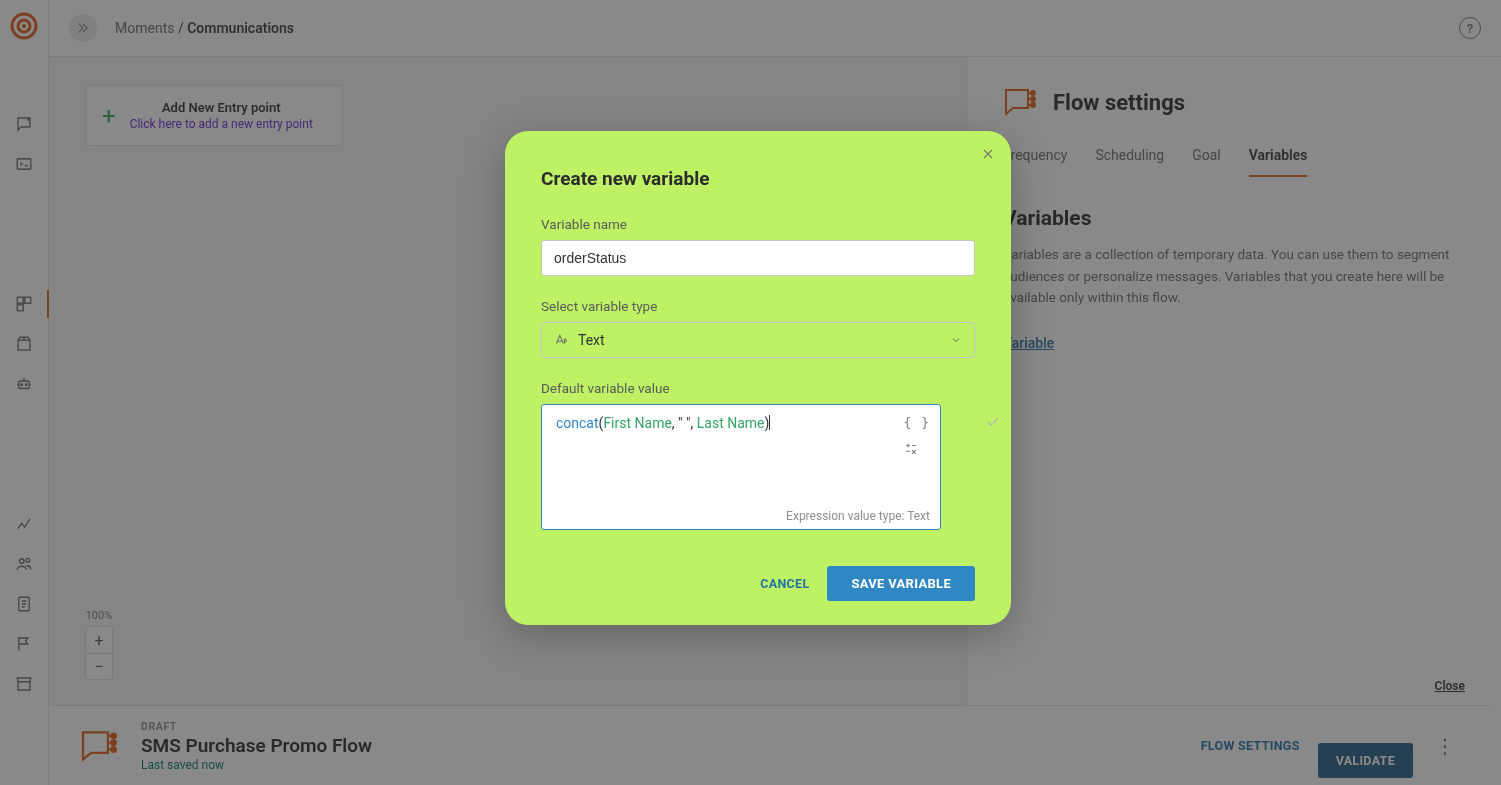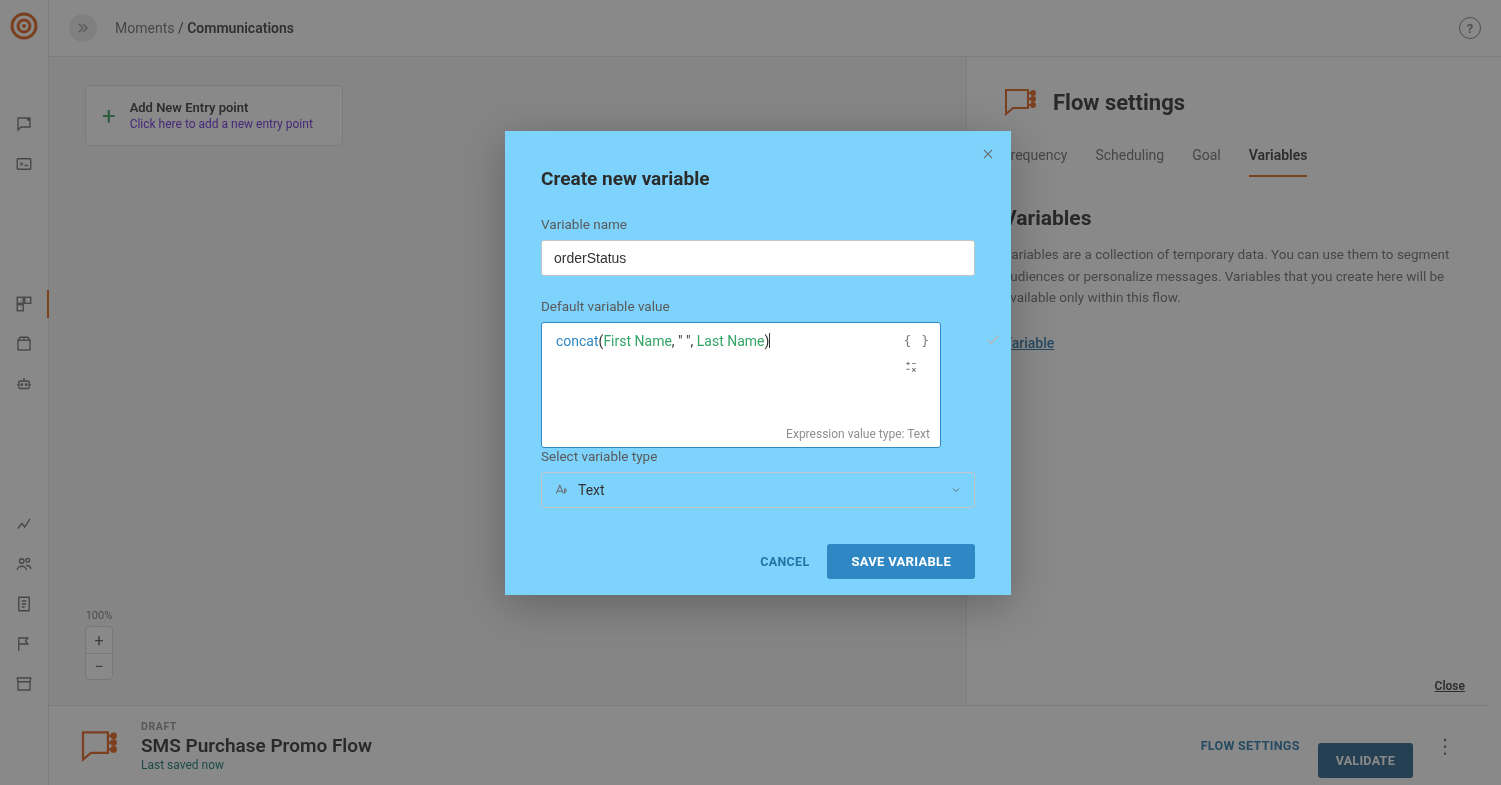--- a/index.html
+++ b/index.html
@@ -49,21 +49,21 @@
   
   .content { flex: 1; position: relative; display: flex; min-height: 0; }
 
   
   .canvas { flex: 1; background: #f5f5f5; position: relative; padding: 28px 0 0 36px; overflow: hidden; }
   .entry-card {
     width: 258px; background: #fff; border: 1px solid #e0e0e0; border-radius: 4px; padding: 14px 16px;
     display: flex; align-items: center; gap: 14px; color: #4a4a4a; cursor: pointer;
   }
   .entry-card .plus { color: #33a05a; font-size: 24px; line-height: 1; }
-  .entry-card .ec-title { font-size: 13px; font-weight: 600; color: #333; }
+  .entry-card .ec-title { font-size: 13px; font-weight: 600; color: #333; text-align: center; }
   .entry-card .ec-sub { font-size: 12px; color: #6d28d9; margin-top: 2px; }
 
   .zoom-box { position: absolute; left: 36px; bottom: 105px; width: 28px; text-align: center; }
   .zoom-label { font-size: 11px; color: #7a7a7a; margin-bottom: 4px; }
   .zoom-ctrl { background: #fff; border: 1px solid #d9d9d9; border-radius: 4px; overflow: hidden; }
   .zoom-btn { height: 26px; display: flex; align-items: center; justify-content: center; color: #555; cursor: pointer; font-size: 16px; }
   .zoom-btn + .zoom-btn { border-top: 1px solid #d9d9d9; }
 
   
   .settings-panel {
@@ -96,22 +96,22 @@
   .footer .actions { margin-left: auto; display: flex; align-items: center; gap: 18px; }
   .footer .link-btn { color: #2473a6; font-weight: 700; font-size: 12.5px; letter-spacing: 0.3px; cursor: pointer; }
   .footer .validate-btn { background: #235e86; color: #fff; font-weight: 700; font-size: 12.5px; letter-spacing: 0.3px; padding: 10px 18px; border-radius: 3px; cursor: pointer; margin-top: 30px; }
   .footer .more { color: #6c6c6c; font-size: 20px; cursor: pointer; padding: 0 4px; }
 
   
   .scrim { position: absolute; inset: 0; background: rgba(40,40,40,0.55); z-index: 50; }
 
   
   .modal {
-    position: absolute; top: 131px; left: 505px; width: 506px; background: #7dd3fc; z-index: 60;
-    box-shadow: 0 10px 40px rgba(0,0,0,0.25); padding: 36px 36px 16px;
+    position: absolute; top: 131px; left: 505px; width: 506px; background: #bef264; z-index: 60;
+    box-shadow: 0 10px 40px rgba(0,0,0,0.25); padding: 36px 36px 24px; border-radius: 23px;
   }
   .modal .close-x { position: absolute; top: 16px; right: 16px; color: #6c6c6c; cursor: pointer; }
   .modal h2 { margin: 0 0 26px; font-size: 19px; font-weight: 700; color: #2c2c2c; }
   .field-label { font-size: 13.5px; color: #5a5a5a; margin-bottom: 8px; }
   .text-input {
     width: 100%; height: 36px; border: 1px solid #c5c5c5; border-radius: 3px; padding: 0 12px;
     font-size: 14px; color: #333; outline: none; background: #fff;
   }
   .field-block { margin-bottom: 22px; }
   .select-box {
@@ -326,20 +326,37 @@
     <div class="close-x">
       <svg width="14" height="14" viewBox="0 0 24 24" fill="none" stroke="#6c6c6c" stroke-width="2">
           <path d="M5 5l14 14M19 5L5 19"></path>
         </svg>
     </div>
     <h2>Create new variable</h2>
 
     <div class="field-block">
       <div class="field-label">Variable name</div>
       <input class="text-input" value="orderStatus" style="">
+    </div>
+
+    <div class="field-block">
+      <div class="field-label">Select variable type</div>
+      <div class="select-box">
+        <span>
+          <svg width="14" height="14" viewBox="0 0 24 24" fill="none" stroke="#6c6c6c" stroke-width="1.8">
+              <path d="M4 18L10 4l6 14M6 14h8M18 10v8M18 10a3 3 0 0 1 3 3 3 3 0 0 1-3 3"></path>
+            </svg>
+        </span>
+        <span>Text</span>
+        <span class="chev">
+          <svg width="12" height="12" viewBox="0 0 24 24" fill="none" stroke="#6c6c6c" stroke-width="2">
+              <path d="M6 9l6 6 6-6"></path>
+            </svg>
+        </span>
+      </div>
     </div>
 
     <div class="field-block" style="margin-bottom:0">
       <div class="field-label">Default variable value</div>
       <div class="expr-wrap">
         <div class="expr-box">
           <span class="expr-text">
             <span class="fn">concat</span><span class="plain">(</span><span class="var">First Name</span><span class="plain">, </span><span class="plain">" "</span><span class="plain">, </span><span class="var">Last Name</span><span class="plain">)</span><span class="expr-caret"></span>
           </span>
           <div class="expr-side">
@@ -355,36 +372,19 @@
           </div>
         </div>
         <span class="expr-check">
           <svg width="16" height="16" viewBox="0 0 24 24" fill="none" stroke="#b7b7b7" stroke-width="2.2">
               <path d="M4 12l5 5L20 6"></path>
             </svg>
         </span>
       </div>
     </div>
 
-    <div class="field-block">
-      <div class="field-label">Select variable type</div>
-      <div class="select-box">
-        <span>
-          <svg width="14" height="14" viewBox="0 0 24 24" fill="none" stroke="#6c6c6c" stroke-width="1.8">
-              <path d="M4 18L10 4l6 14M6 14h8M18 10v8M18 10a3 3 0 0 1 3 3 3 3 0 0 1-3 3"></path>
-            </svg>
-        </span>
-        <span>Text</span>
-        <span class="chev">
-          <svg width="12" height="12" viewBox="0 0 24 24" fill="none" stroke="#6c6c6c" stroke-width="2">
-              <path d="M6 9l6 6 6-6"></path>
-            </svg>
-        </span>
-      </div>
-    </div>
-
     <div class="modal-actions">
       <div class="btn-cancel">CANCEL</div>
       <div class="btn-primary">SAVE VARIABLE</div>
     </div>
   </div>
 
 </div>
 
 </body></html>

